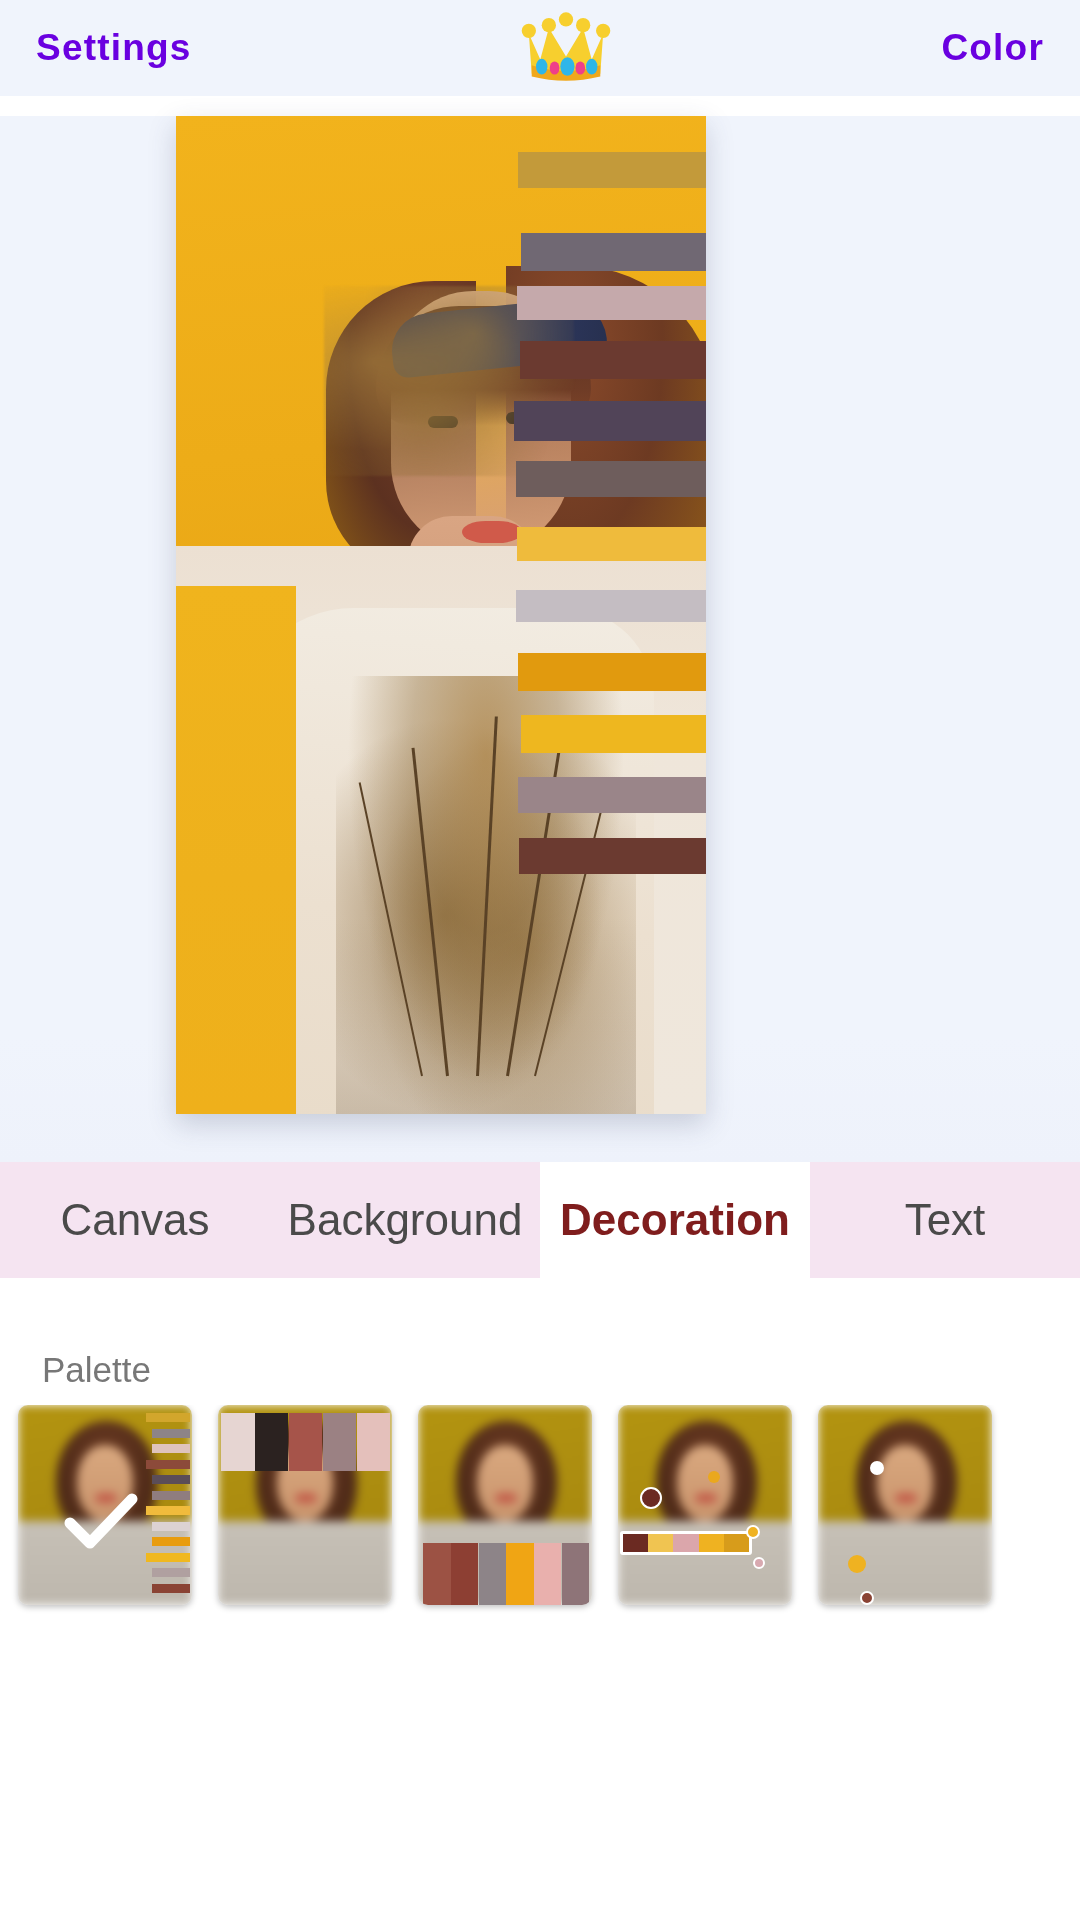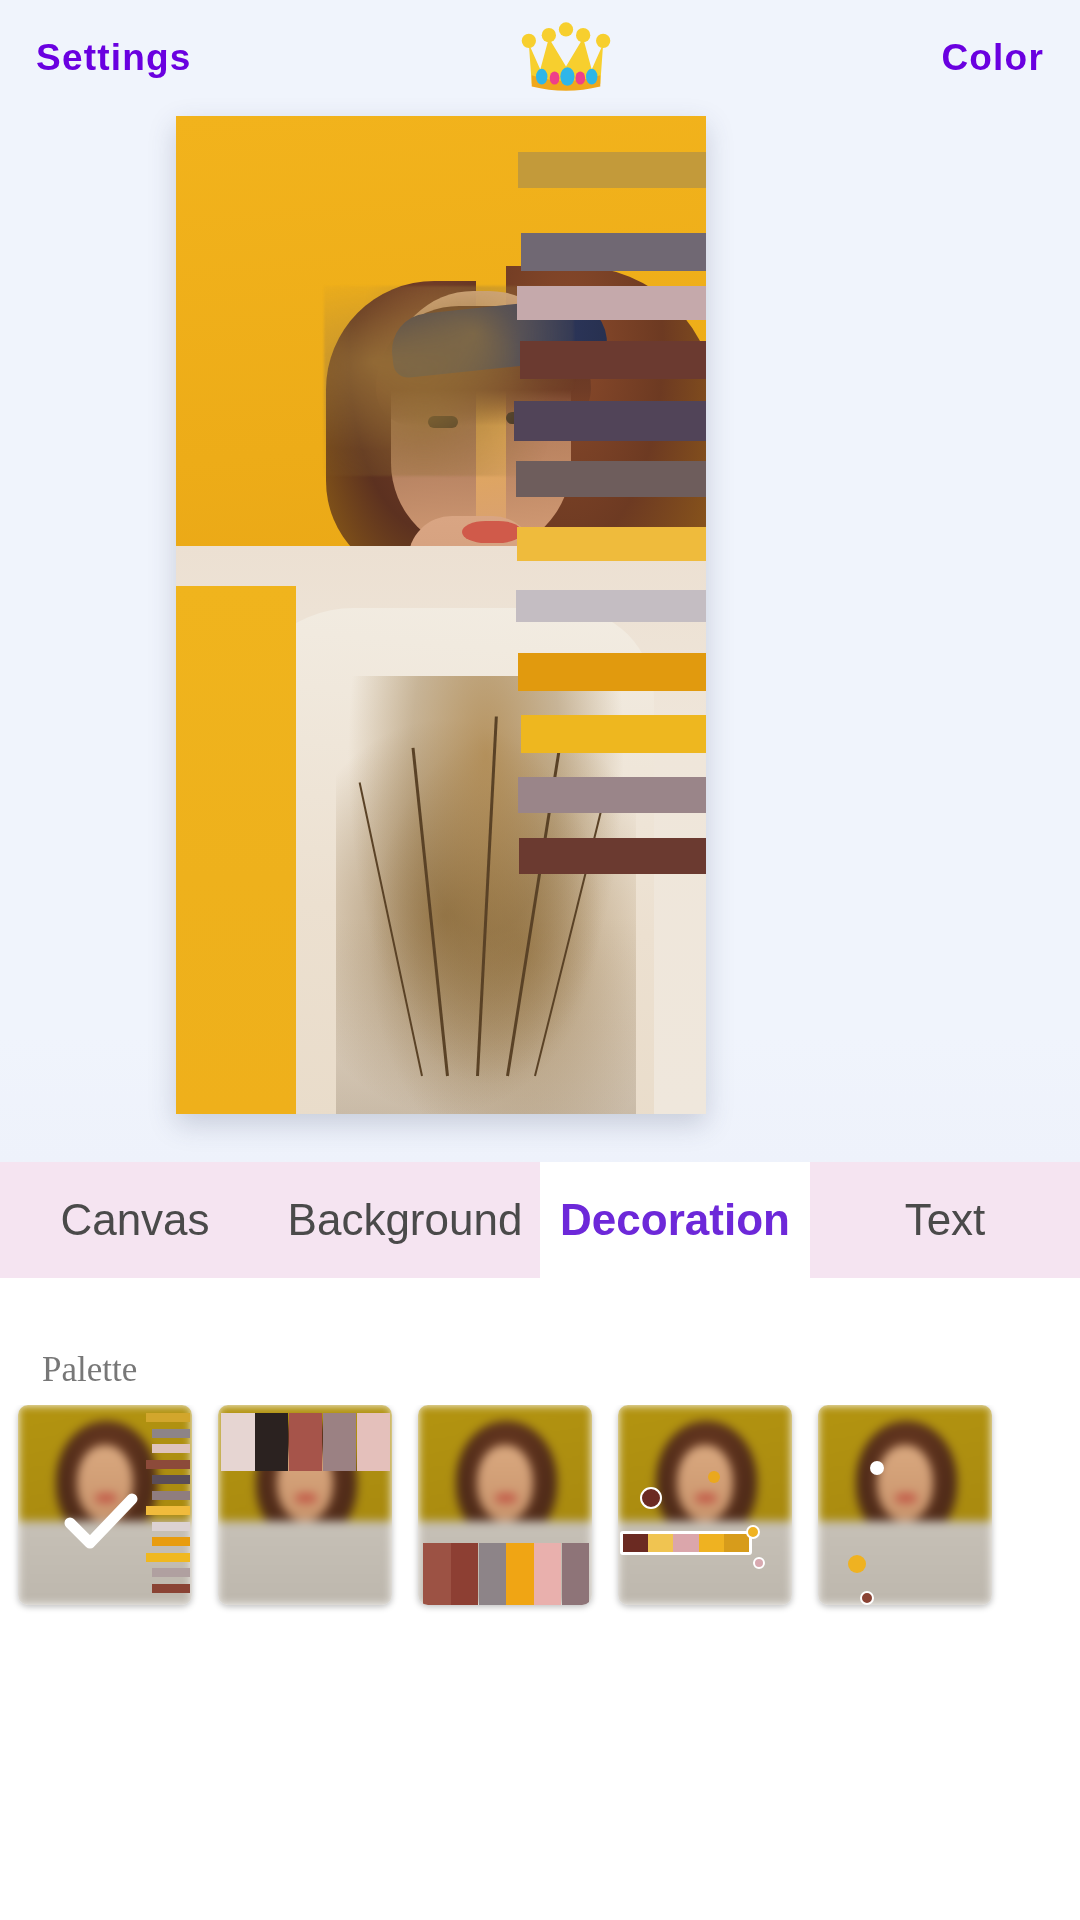--- a/index.html
+++ b/index.html
@@ -6,21 +6,21 @@
   html, body {
     width:1080px; height:1920px;
     font-family:"Liberation Sans", sans-serif;
     background:#ffffff;
     overflow:hidden;
   }
   #app { position:relative; width:1080px; height:1920px; }
 
   
   .topbar {
-    position:absolute; left:0; top:0; width:1080px; height:116px;
+    position:absolute; left:0; top:0; width:1080px; height:96px;
     background:#f0f4fc;
     display:flex; align-items:center; justify-content:space-between;
     padding:0 26px;
   }
   .topbtn {
     font-size:37px; font-weight:bold; color:#6a00e0;
     letter-spacing:1.2px; background:none; border:none;
     font-family:"Liberation Sans", sans-serif; cursor:pointer;
     padding:6px 10px; white-space:nowrap;
   }
@@ -92,27 +92,27 @@
   .tabs {
     position:absolute; left:0; top:1162px; width:1080px; height:116px;
     display:flex; background:#f5e4f1;
   }
   .tab {
     flex:1; display:flex; align-items:center; justify-content:center;
     font-size:44px; color:#4a4a4a; background:#f5e4f1;
     font-family:"Liberation Sans", sans-serif; border:none; cursor:pointer;
     white-space:nowrap;
   }
-  .tab.active { background:#ffffff; color:#6d28d9; font-weight:bold; }
+  .tab.active { background:#ffffff; color:#7f1d1d; font-weight:bold; }
 
   
   .panel { position:absolute; left:0; top:1278px; width:1080px; height:642px; background:#ffffff; }
   .section-label {
     position:absolute; font-size:35px; color:#777777;
-    font-family:Liberation Serif, serif;
+    font-family:Liberation Sans, sans-serif;
   }
   #palette-label { left:42px; top:1350px; }
   #scheme-label  { left:42px; top:1648px; }
 
   .thumbs {
     position:absolute; left:0; top:1405px; width:1080px; height:230px;
     display:flex; gap:26px; padding-left:18px; overflow:hidden;
   }
   .thumb {
     position:relative; flex:0 0 auto; width:174px; height:200px;

